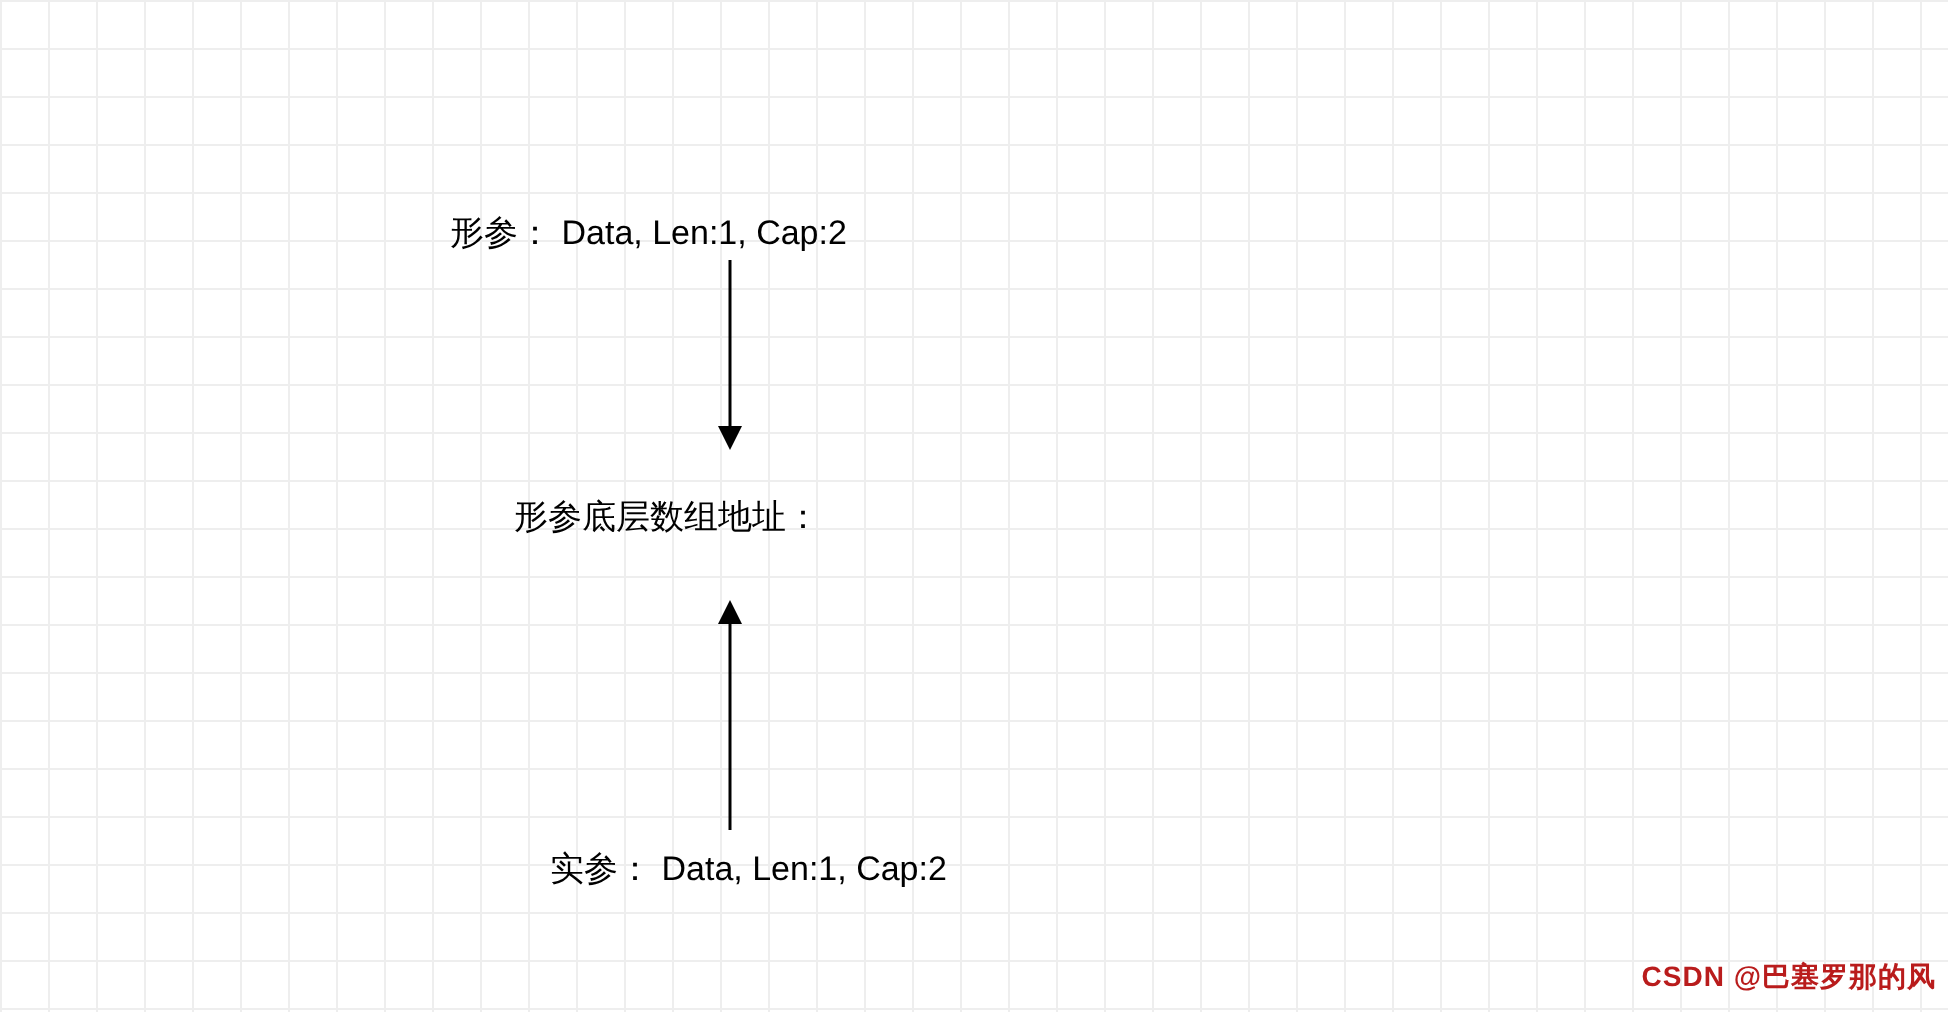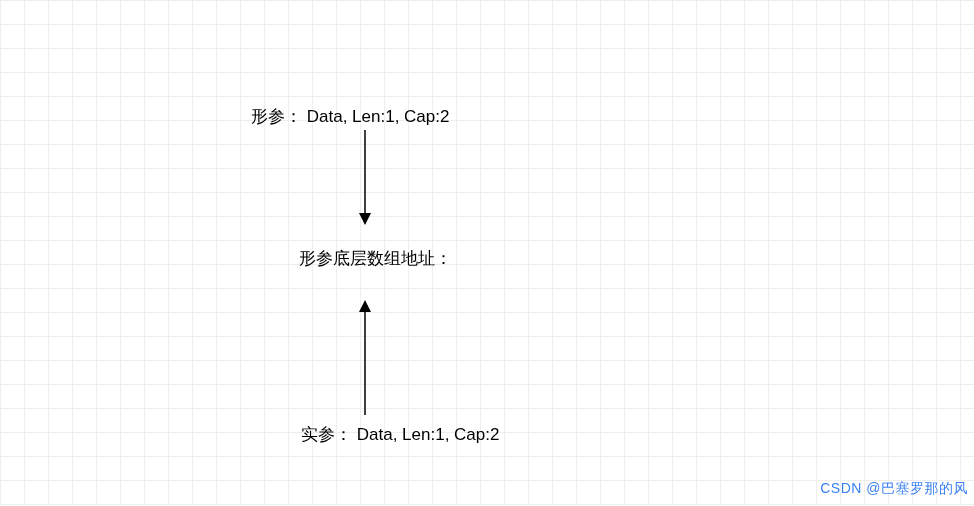--- a/index.html
+++ b/index.html
@@ -26,50 +26,50 @@
       position: relative;
       width: 100%;
       height: 100%;
     }
     .label {
       position: absolute;
       font-size: 17px;
       color: #000;
       text-align: center;
       white-space: nowrap;
-      margin-left: 26px;
     }
     .label-top {
       left: 225px;
       top: 105px;
     }
     .label-mid {
-      left: 273px;
+      left: 257px;
       top: 247px;
       text-align: center;
     }
     .label-mid .line2 {
       display: block;
       margin-top: 4px;
     }
     .label-bottom {
       left: 275px;
       top: 423px;
       text-align: center;
     }
     .arrow-svg {
       position: absolute;
     }
     .watermark {
       position: absolute;
       right: 6px;
       bottom: 8px;
       font-size: 14px;
-      color: #3b82f6;
+      color: #b91c1c;
       letter-spacing: 0.5px;
+      font-weight: bold;
     }
   </style>
 </head>
 <body>
 
 <div class="grid"></div>
 
 <div class="content">
 
   <div class="label label-top">

